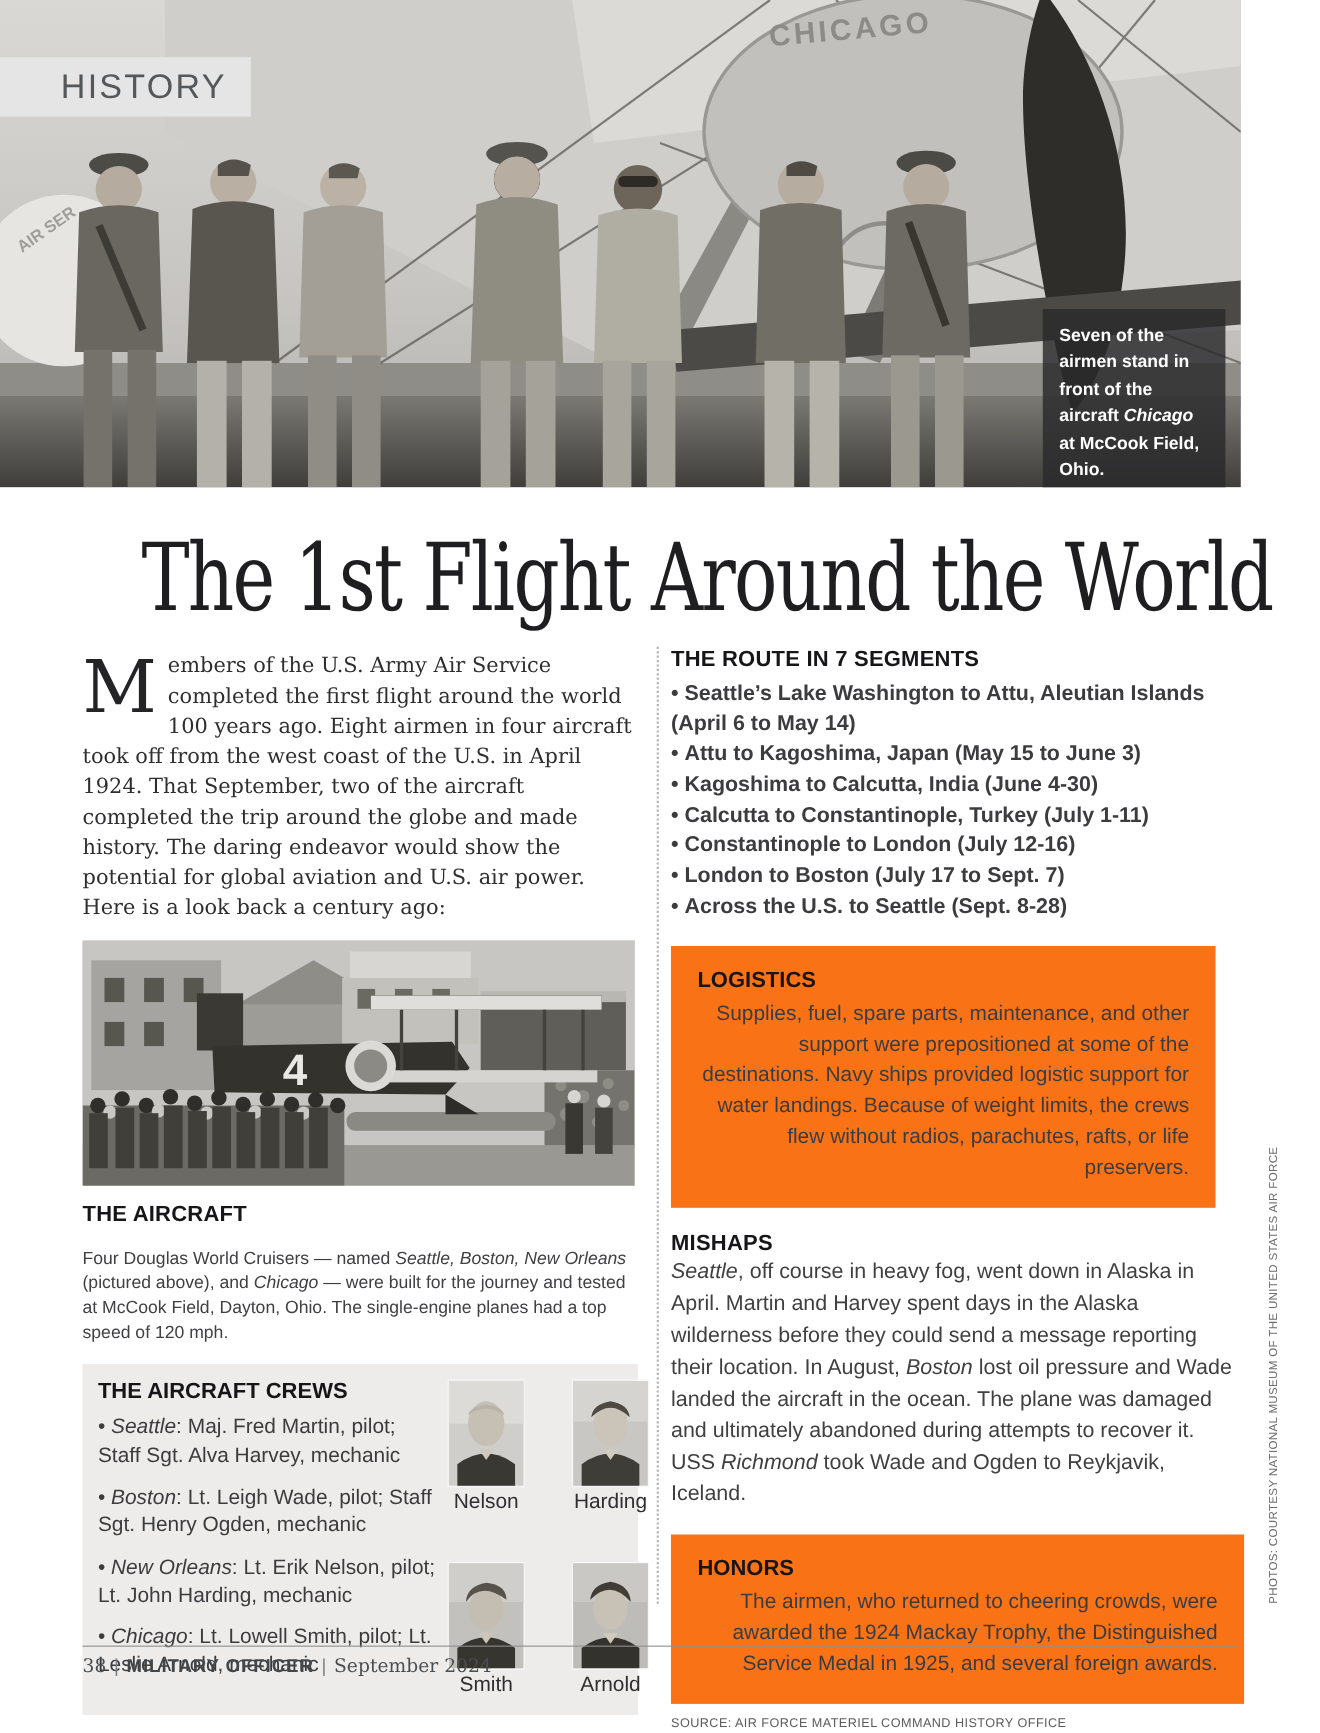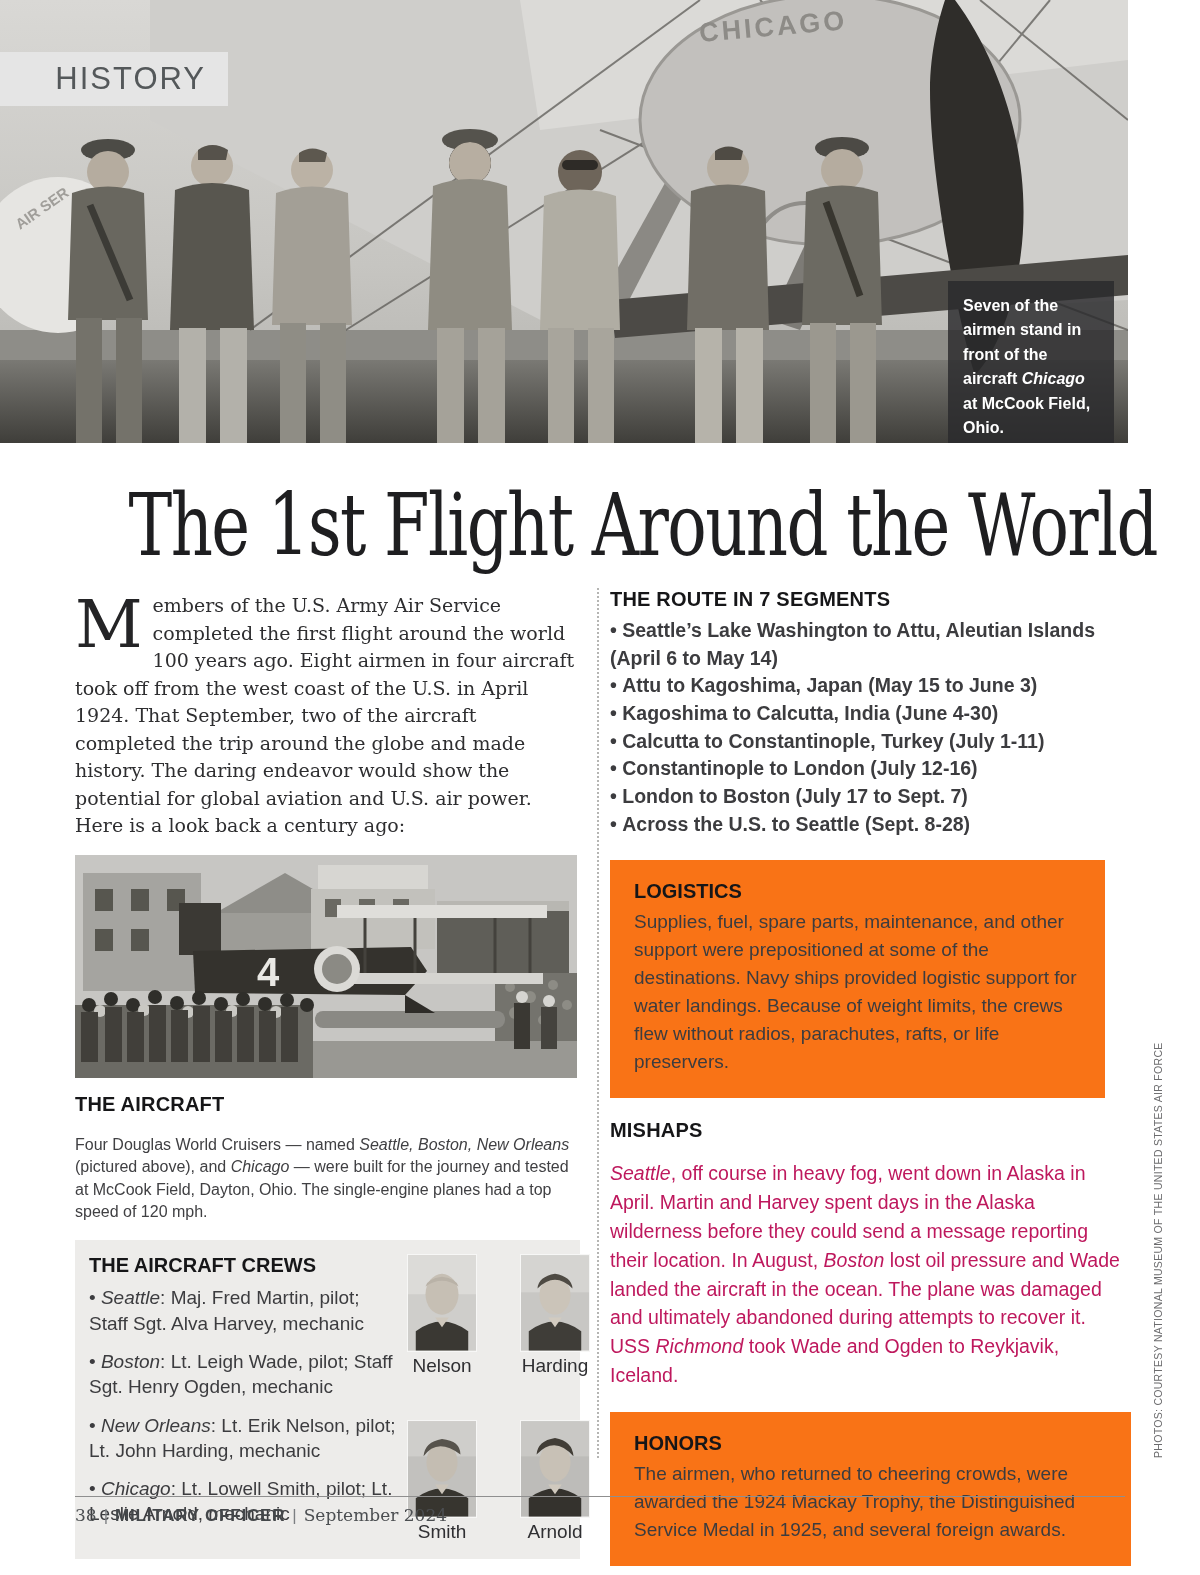--- a/index.html
+++ b/index.html
@@ -51,24 +51,24 @@
 
   
   .route-head { font-size:20px; font-weight:700; color:#161618; letter-spacing:0.2px; }
   .route-list { list-style:none; margin-top:6px;font-weight:bold; }
   .route-list li { font-size:19.5px; line-height:1.42; color:#3c3c3f; }
   .route-list li::before { content:"\2022\00a0"; }
 
   .gray-box { background:#f97316; padding:20px 24px 22px 24px; }
   .logistics-box { margin-top:21px; width:495px; }
   .box-head { font-size:20px; font-weight:700; color:#161618; margin-bottom:5px; }
-  .box-text { font-size:19px; line-height:1.48; color:#3c3c3f; }
+  .box-text { font-size:19px; line-height:1.48; color:#3c3c3f;text-align:right; }
 
   .mishaps { margin-top:21px; }
-  .mishaps-p { font-size:19.5px; line-height:1.48; color:#be185d; margin-top:17px; }
+  .mishaps-p { font-size:19.5px; line-height:1.48; color:#404040; margin-top:0; }
 
   .honors-box { margin-top:22px; width:521px; }
 
   .source-line { margin-top:12px; font-size:11.5px; color:#5c5c5e; letter-spacing:0.4px; }
 
   
   .photo-credit { position:absolute; left:1152px; top:1458px; width:365px;
                   transform:rotate(-90deg); transform-origin:0 0;
                   font-size:10.5px; color:#6c6c6e; letter-spacing:0.3px; white-space:nowrap; }
 

